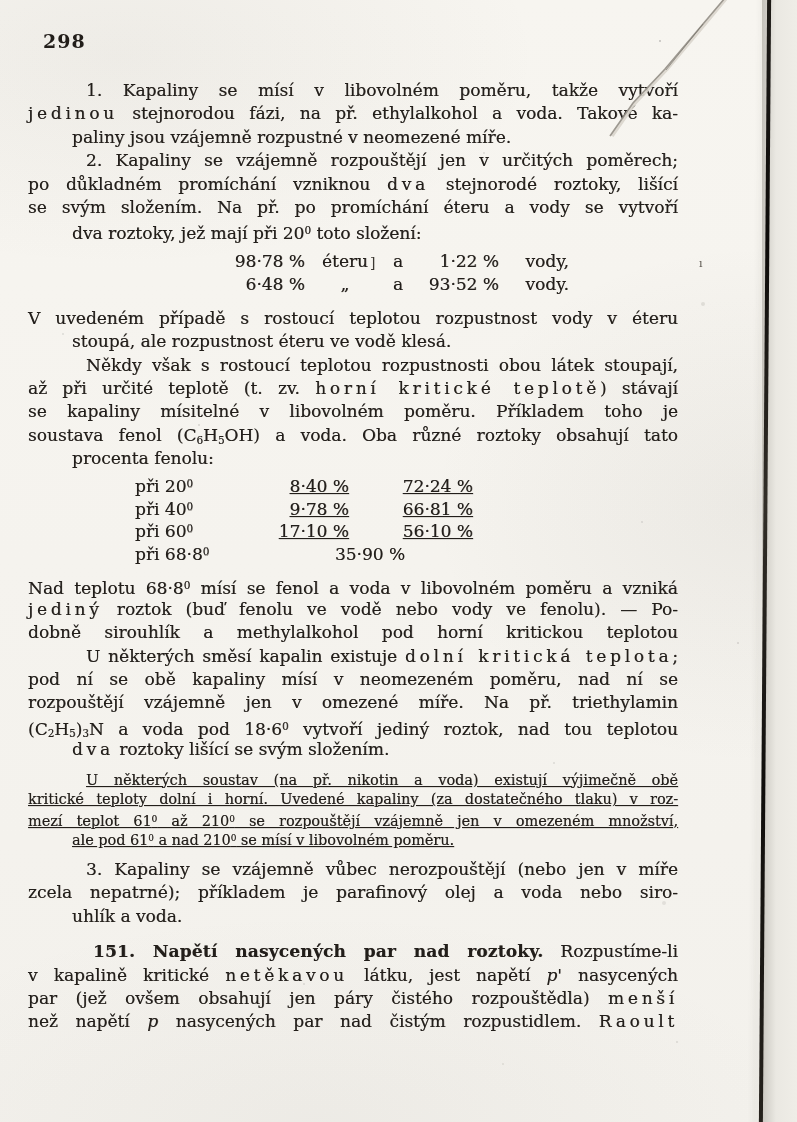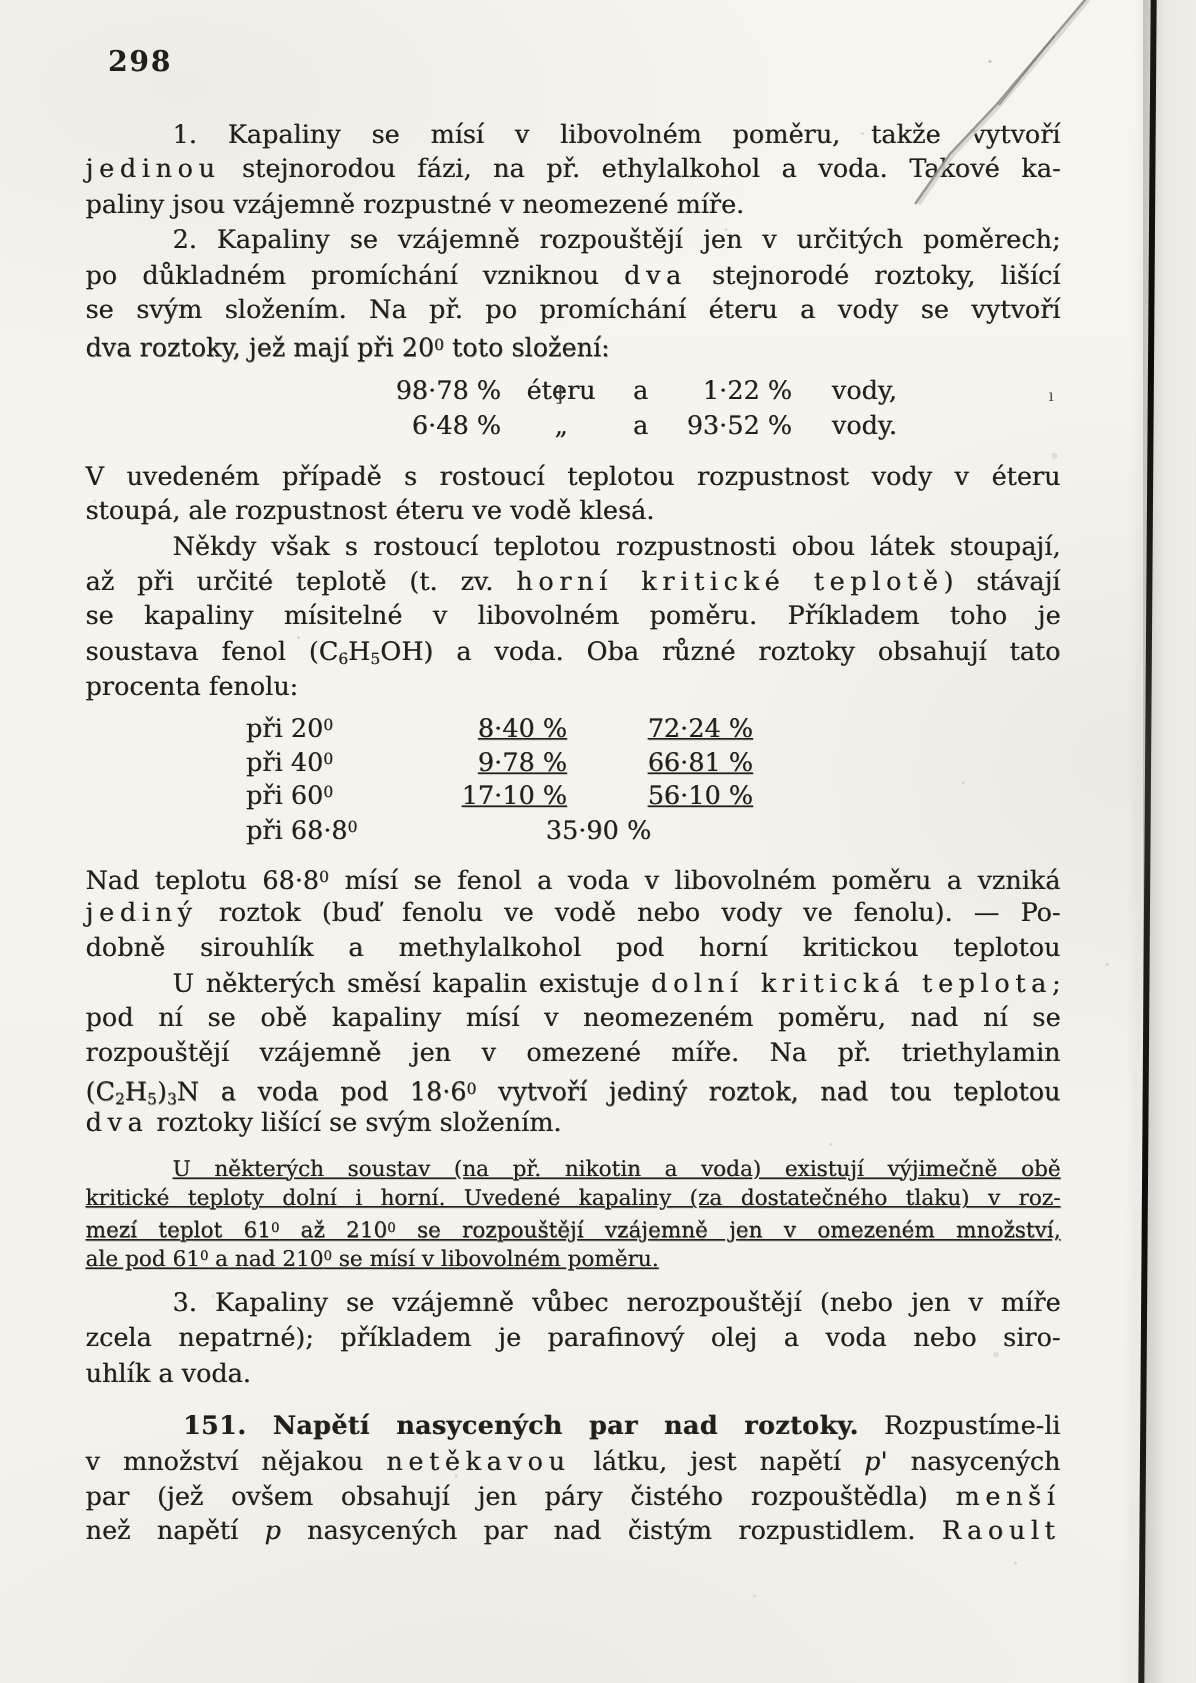--- a/index.html
+++ b/index.html
@@ -4,29 +4,29 @@
 <style>
   html,body{margin:0;padding:0;background:#e8e6e1;}
   .page{position:relative;width:797px;height:1122px;overflow:hidden;
     background:
       radial-gradient(ellipse 600px 300px at 15% 5%, rgba(120,115,105,0.07), transparent 70%),
       radial-gradient(ellipse 500px 400px at 95% 45%, rgba(120,115,105,0.08), transparent 65%),
       radial-gradient(ellipse 700px 300px at 40% 100%, rgba(120,115,105,0.05), transparent 70%),
       linear-gradient(#f7f5f0,#f3f1ec);
     font-family:"DejaVu Serif","Liberation Serif",serif;
     color:#221e1a;}
-  .content{position:absolute;left:57px;top:30px;width:650px;}
+  .content{position:absolute;left:28px;top:30px;width:650px;}
   .pagenum{font-weight:bold;font-size:19px;letter-spacing:1px;margin:0 0 27px 15px;}
   .para{margin:0;}
   .line{height:23.4px;line-height:23.4px;font-size:17px;white-space:nowrap;
         text-align:justify;text-align-last:justify;
         text-shadow:0.35px 0.25px 0.2px rgba(34,30,26,0.55);}
   .line.ind{padding-left:58px;}
   .line.ind2{padding-left:44px;}
-  .line.nj{text-align-last:left;}
+  .line.nj{text-align-last:left;margin-left:44px;}
   .para.small .line{height:19.6px;line-height:19.6px;font-size:14.4px;text-decoration:underline;}
   .para.small{margin:9px 0 9px 0;}
   .seg-sp{letter-spacing:0.22em;}
   .seg-b{font-weight:bold;letter-spacing:0.2px;margin-left:21px;}
   .seg-i{font-style:italic;}
   .seg-sup{font-size:61%;vertical-align:0.45em;}
   .seg-sub{font-size:61%;vertical-align:-0.25em;}
   .eter{display:grid;grid-template-columns:92px 80px 26px 88px 70px;
         grid-auto-rows:23px;margin:8px 0 10px 185px;font-size:17px;
         text-shadow:0.35px 0.25px 0.2px rgba(34,30,26,0.55);}
@@ -148,21 +148,21 @@
     </div>
 
     <div class="para">
       <div class="line ind"><span>3. Kapaliny se vzájemně vůbec nerozpouštějí (nebo jen v míře</span></div>
       <div class="line"><span>zcela nepatrné); příkladem je parafinový olej a voda nebo siro-</span></div>
       <div class="line nj"><span>uhlík a voda.</span></div>
     </div>
 
     <div class="para sect">
       <div class="line ind2"><span class="seg-b">151. Napětí nasycených par nad roztoky.</span><span> Rozpustíme-li</span></div>
-      <div class="line"><span>v množství nějakou </span><span class="seg-sp">netěkavou</span><span> látku, jest napětí </span><span class="seg-i">p'</span><span> nasycených</span></div>
+      <div class="line"><span>v kapalině kritické </span><span class="seg-sp">netěkavou</span><span> látku, jest napětí </span><span class="seg-i">p'</span><span> nasycených</span></div>
       <div class="line"><span>par (jež ovšem obsahují jen páry čistého rozpouštědla) </span><span class="seg-sp">menší</span></div>
       <div class="line"><span>než napětí </span><span class="seg-i">p</span><span> nasycených par nad čistým rozpustidlem. </span><span class="seg-sp">Raoult</span></div>
     </div>
   </div>
 
   <span class="artifact art-bracket">]</span>
   <span class="artifact art-tick">ı</span>
   <span class="artifact art-paren">(</span>
 
   <svg class="crease" width="210" height="160" viewBox="0 0 210 160">

